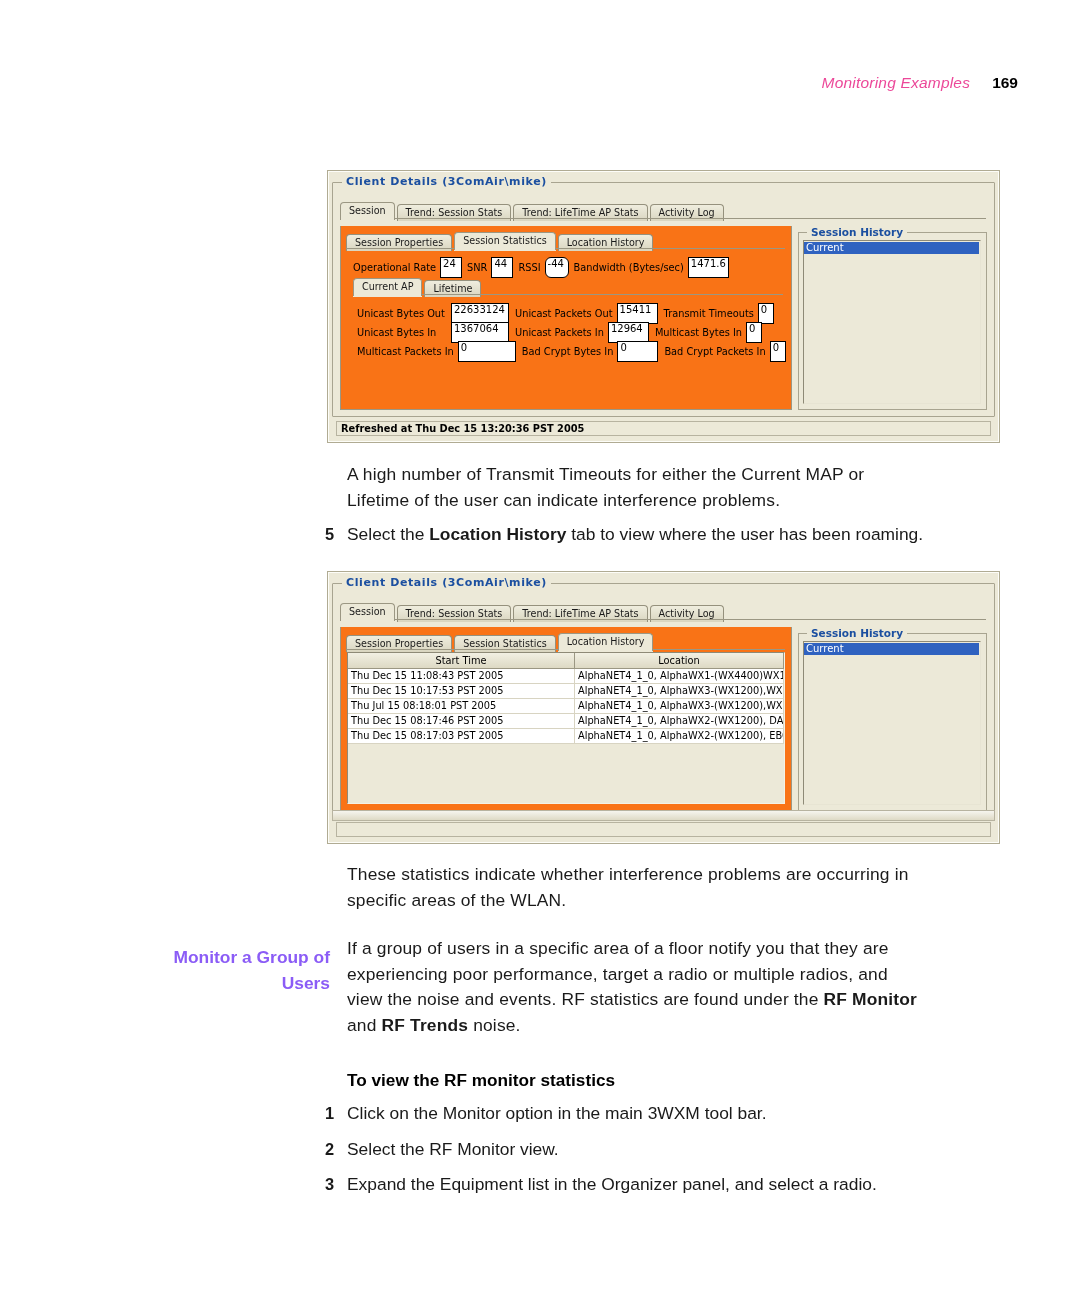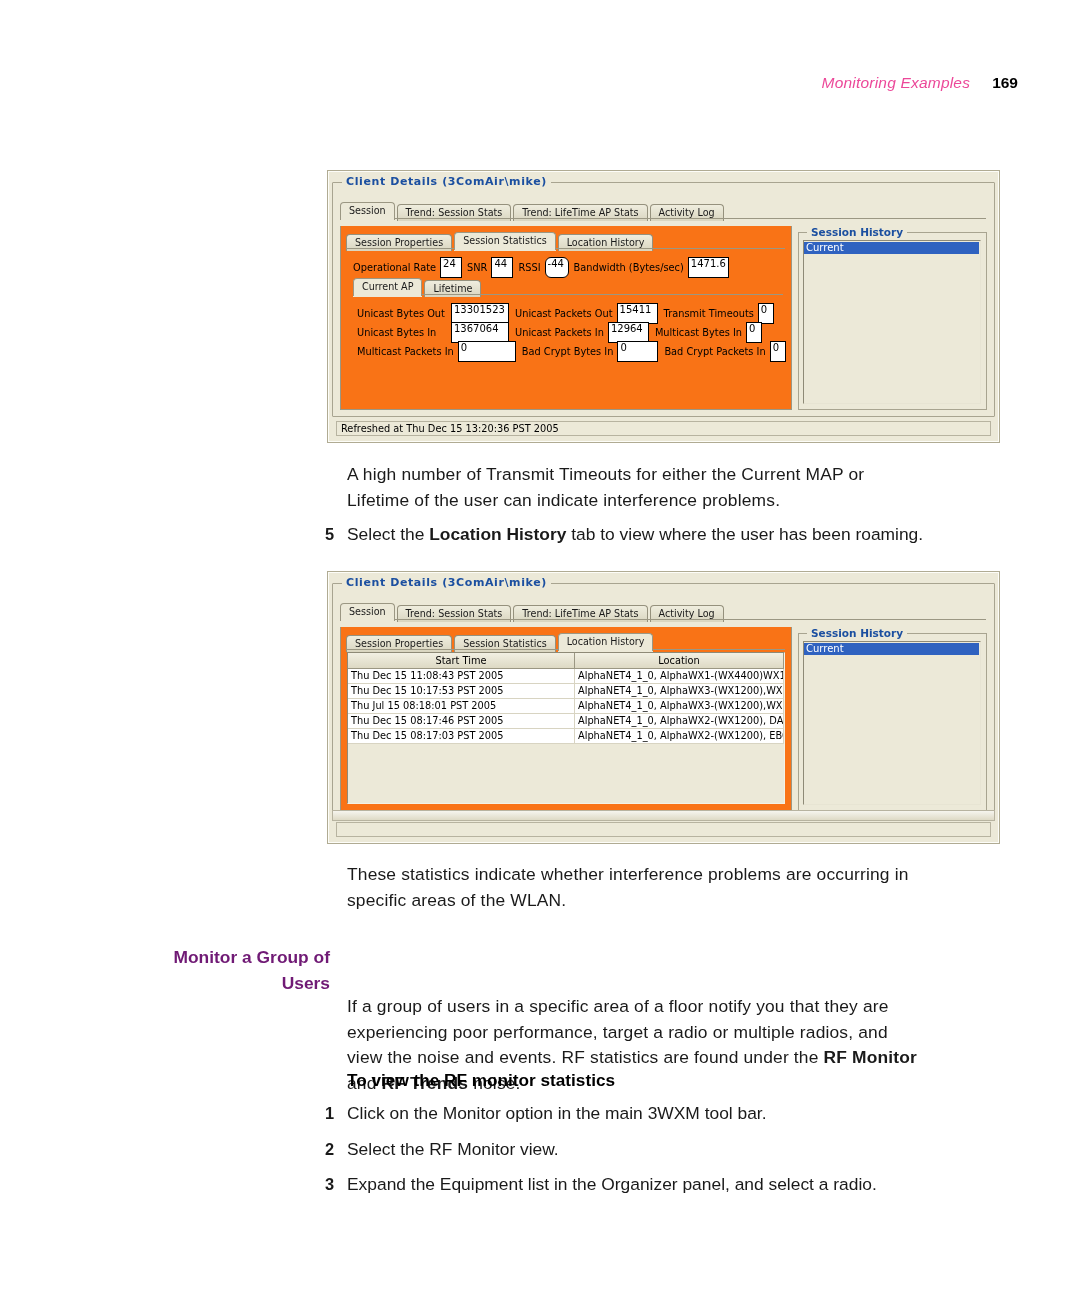--- a/index.html
+++ b/index.html
@@ -35,21 +35,21 @@
     font-size:17.4px; line-height:25.6px; color:#1a1a1a;
   }
   .numlist-item .num {
     position:absolute; left:-22px; top:0;
     font-weight:bold; font-size:16.4px;
   }
 
   .side-head {
     position:absolute; left:118px; width:212px;
     text-align:right; font-weight:bold; font-size:17.4px;
-    line-height:25.6px; color:#701a75;
+    line-height:25.6px; color:#8b5cf6;
   }
 
   .sub-head {
     font-weight:bold; font-size:17.2px; color:#000; line-height:25px;
   }
 
   
   .shot {
     position:absolute;
     background:#ece9d8;
@@ -233,21 +233,21 @@
         </div>
 
         <div class="tabstrip" style="left:12px; top:52px;">
           <div class="tab active">Current AP</div>
           <div class="tab">Lifetime</div>
         </div>
         <div class="tabline" style="left:12px; right:8px; top:68px;"></div>
 
         <div class="field-row" style="left:16px; top:77px;">
           <span class="lbl" style="width:90px; display:inline-block;">Unicast Bytes Out</span>
-          <span class="txtbox" style="width:58px;">13301523</span>
+          <span class="txtbox" style="width:58px;">22633124</span>
           <span class="lbl" style="margin-left:6px;">Unicast Packets Out</span>
           <span class="txtbox" style="width:41px;">15411</span>
           <span class="lbl" style="margin-left:6px;">Transmit Timeouts</span>
           <span class="txtbox" style="width:16px;">0</span>
         </div>
 
         <div class="field-row" style="left:16px; top:96px;">
           <span class="lbl" style="width:90px; display:inline-block;">Unicast Bytes In</span>
           <span class="txtbox" style="width:58px;">1367064</span>
           <span class="lbl" style="margin-left:6px;">Unicast Packets In</span>
@@ -267,21 +267,21 @@
       </div>
 
       <div class="sh-group" style="left:465px; top:49px; right:7px; bottom:6px;">
         <div class="sh-title">Session History</div>
         <div class="sh-list">
           <div class="sh-item">Current</div>
         </div>
       </div>
     </div>
 
-    <div class="statusbar" style="bottom:2px;">
+    <div class="statusbar" style="bottom:2px;font-weight:bold;">
       <span>Refreshed at Thu Dec 15 13:20:36 PST 2005</span>
     </div>
   </div>
 </div>
 
 <div class="body-col" style="top:462px;">
   <div class="para">A high number of Transmit Timeouts for either the Current MAP or</div>
   <div class="para">Lifetime of the user can indicate interference problems.</div>
 </div>
 
@@ -366,21 +366,21 @@
 <div class="body-col" style="top:862px;">
   <div class="para">These statistics indicate whether interference problems are occurring in</div>
   <div class="para">specific areas of the WLAN.</div>
 </div>
 
 <div class="side-head" style="top:945px;">
   <div>Monitor a Group of</div>
   <div>Users</div>
 </div>
 
-<div class="body-col" style="top:994px;">
+<div class="body-col" style="top:936px;">
   <div class="para">If a group of users in a specific area of a floor notify you that they are</div>
   <div class="para">experiencing poor performance, target a radio or multiple radios, and</div>
   <div class="para"><span>view the noise and events. RF statistics are found under the </span><b>RF Monitor</b></div>
   <div class="para"><span>and </span><b>RF Trends</b><span> noise.</span></div>
 </div>
 
 <div class="body-col" style="top:1068px;">
   <div class="sub-head">To view the RF monitor statistics</div>
 </div>
 

